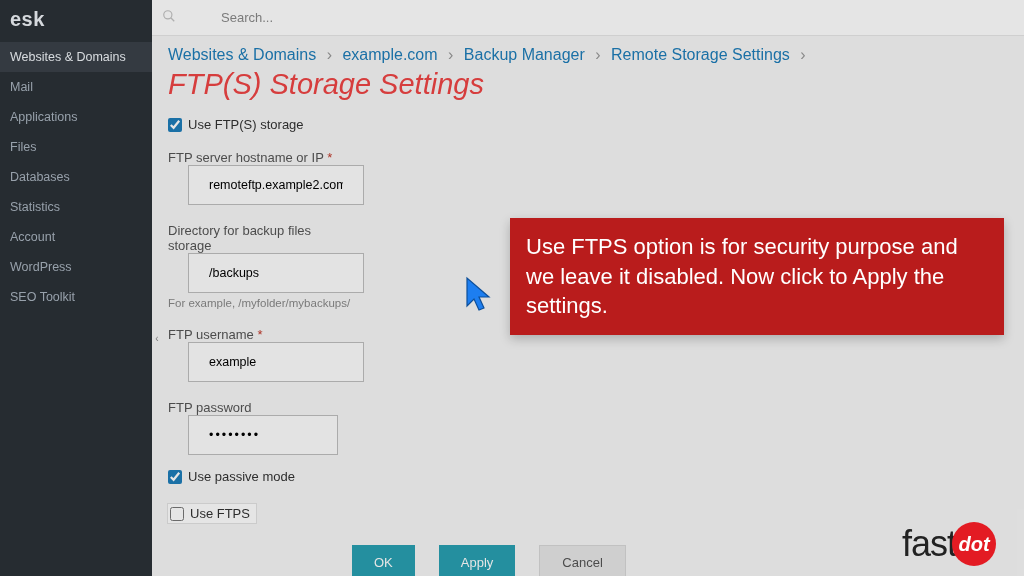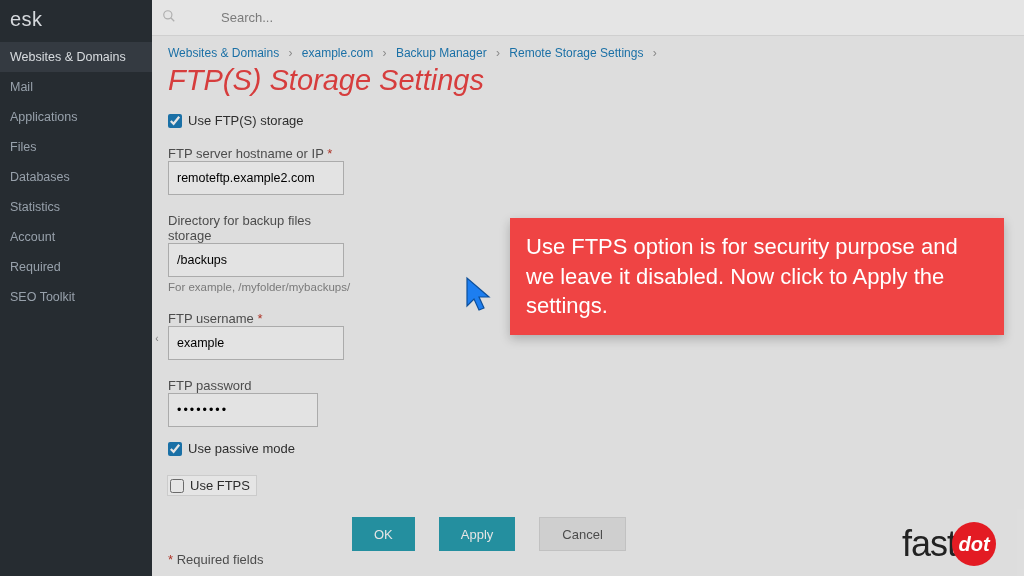--- a/index.html
+++ b/index.html
@@ -20,21 +20,21 @@
 }
 .sidebar {
   position: absolute; left: 0; top: 0;
   width: 152px; height: 576px;
   background: #2b3137;
   color: #9aa6b3;
 }
 .brand {
   height: 42px; padding: 8px 10px;
   font-size: 20px; color: #eef2f6;
-  font-weight: 400; letter-spacing: .5px;
+  font-weight: 700; letter-spacing: .5px;
 }
 .side-item {
   padding: 8px 10px;
   font-size: 12.5px;
   color: #a9b4bf;
   cursor: pointer;
 }
 .side-item.active {
   background: #3a4149; color: #f0f4f8;
 }
@@ -46,21 +46,21 @@
 .search-row {
   height: 36px; padding-left: 10px;
   display: flex; align-items: center;
   background: #fff;
   border-bottom: 1px solid #e7e7e7;
   color: #8a8a8a;
   gap: 37px;
 }
 .search-ic { margin-right: 8px; opacity: .5; }
 .breadcrumbs {
-  padding: 10px 16px 4px; font-size: 12px;
+  padding: 10px 16px 4px; font-size: 16px;
   color: #1e7db9;
 }
 .breadcrumbs span.sep { color: #999; margin: 0 6px; }
 h1.title {
   font-size: 29px; font-weight: 400;
   color: #ef4444;
   padding: 0 16px 10px;
   font-style: italic;
 }
 .form { padding: 0 16px; }
@@ -75,24 +75,24 @@
   margin: 6px 0 14px;
   flex-direction: column;
 }
 .field-label {
   width: 170px; padding-top: 4px;
   color: #555;
 }
 .req { color: #c0392b; }
 .field-inp-wrap { display: flex; flex-direction: column; }
 input.text {
-  width: 176px; height: 34px;
+  width: 176px; height: 40px;
   border: 1px solid #bfbfbf;
   background: #fdfdfd;
-  padding: 2px 8px; font-size: 12.5px;
+  padding: 2px 20px; font-size: 12.5px; margin-left: 20px;
 }
 input.pw { font-family: text-security-disc, sans-serif; letter-spacing: 2px; }
 .hint { color: #888; font-size: 11.5px; margin-top: 4px; }
 .chk-line {
   display: flex; align-items: center; margin: 10px 0;
 }
 .chk-line.highlight {
   display: inline-flex; padding: 2px 6px 2px 2px;
   background: #fff; box-shadow: 0 0 0 1px rgba(0,0,0,0.08);
 }
@@ -103,21 +103,21 @@
   height: 34px; padding: 0 22px;
   border: none; cursor: pointer;
   font-size: 13px;
 }
 .btn.primary { background: #29a0b1; color: #fff; }
 .btn.primary2 { background: #29a0b1; color: #fff; }
 .btn.cancel { background: #e7e7e7; color: #555; border: 1px solid #d7d7d7;}
 .tooltip-box {
   position: absolute; left: 510px; top: 218px;
   width: 494px;
-  background: #ef4444; color: #fff;
+  background: #b91c1c; color: #fff;
   font-size: 22px; line-height: 1.35;
   padding: 14px 16px;
   box-shadow: 0 4px 10px rgba(0,0,0,0.22);
   z-index: 50;
 }
 .cursor {
   position: absolute; left: 465px; top: 276px;
   z-index: 55;
 }
 .collapse-handle {
@@ -145,21 +145,21 @@
 
 <div class="sidebar">
   <div class="brand">esk</div>
   <div class="side-item active">Websites &amp; Domains</div>
   <div class="side-item">Mail</div>
   <div class="side-item">Applications</div>
   <div class="side-item">Files</div>
   <div class="side-item">Databases</div>
   <div class="side-item">Statistics</div>
   <div class="side-item">Account</div>
-  <div class="side-item">Required</div>
+  <div class="side-item">WordPress</div>
   <div class="side-item">SEO Toolkit</div>
 </div>
 
 <div class="collapse-handle">‹</div>
 
 <div class="main">
   <div class="search-row">
     <span class="search-ic">
       <svg width="14" height="14" viewBox="0 0 24 24" fill="none" stroke="#888" stroke-width="2">
           <circle cx="10" cy="10" r="7"></circle>

